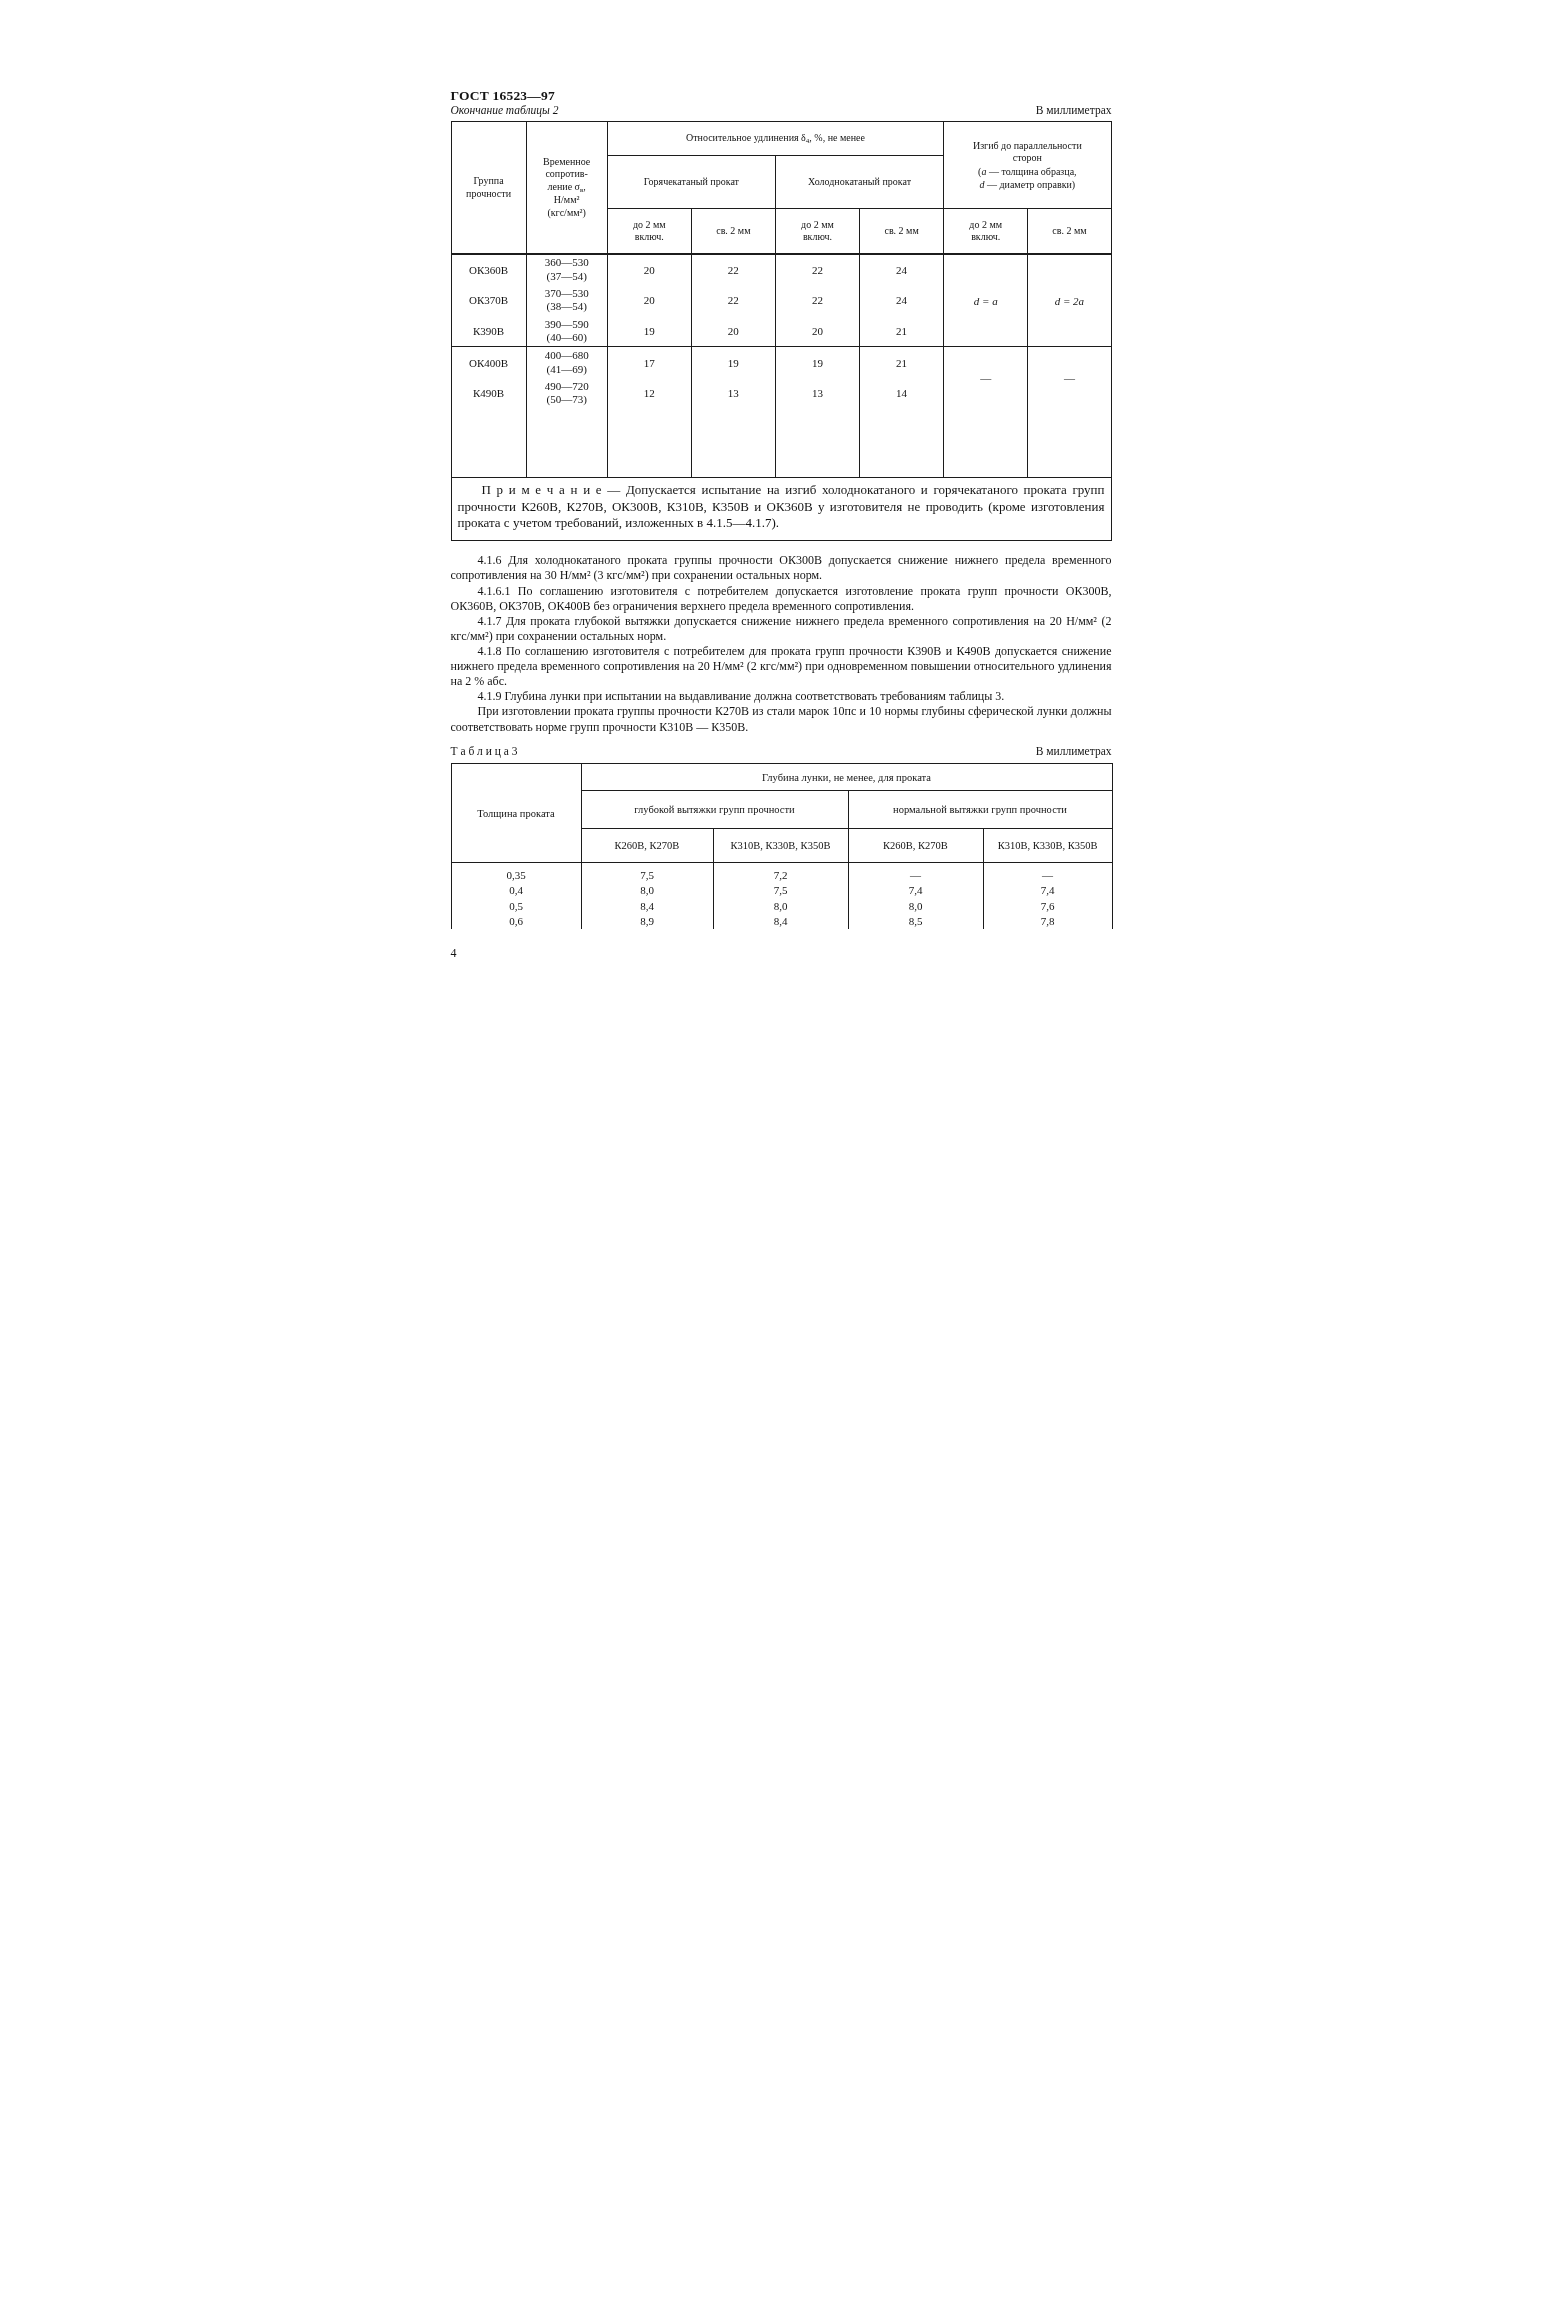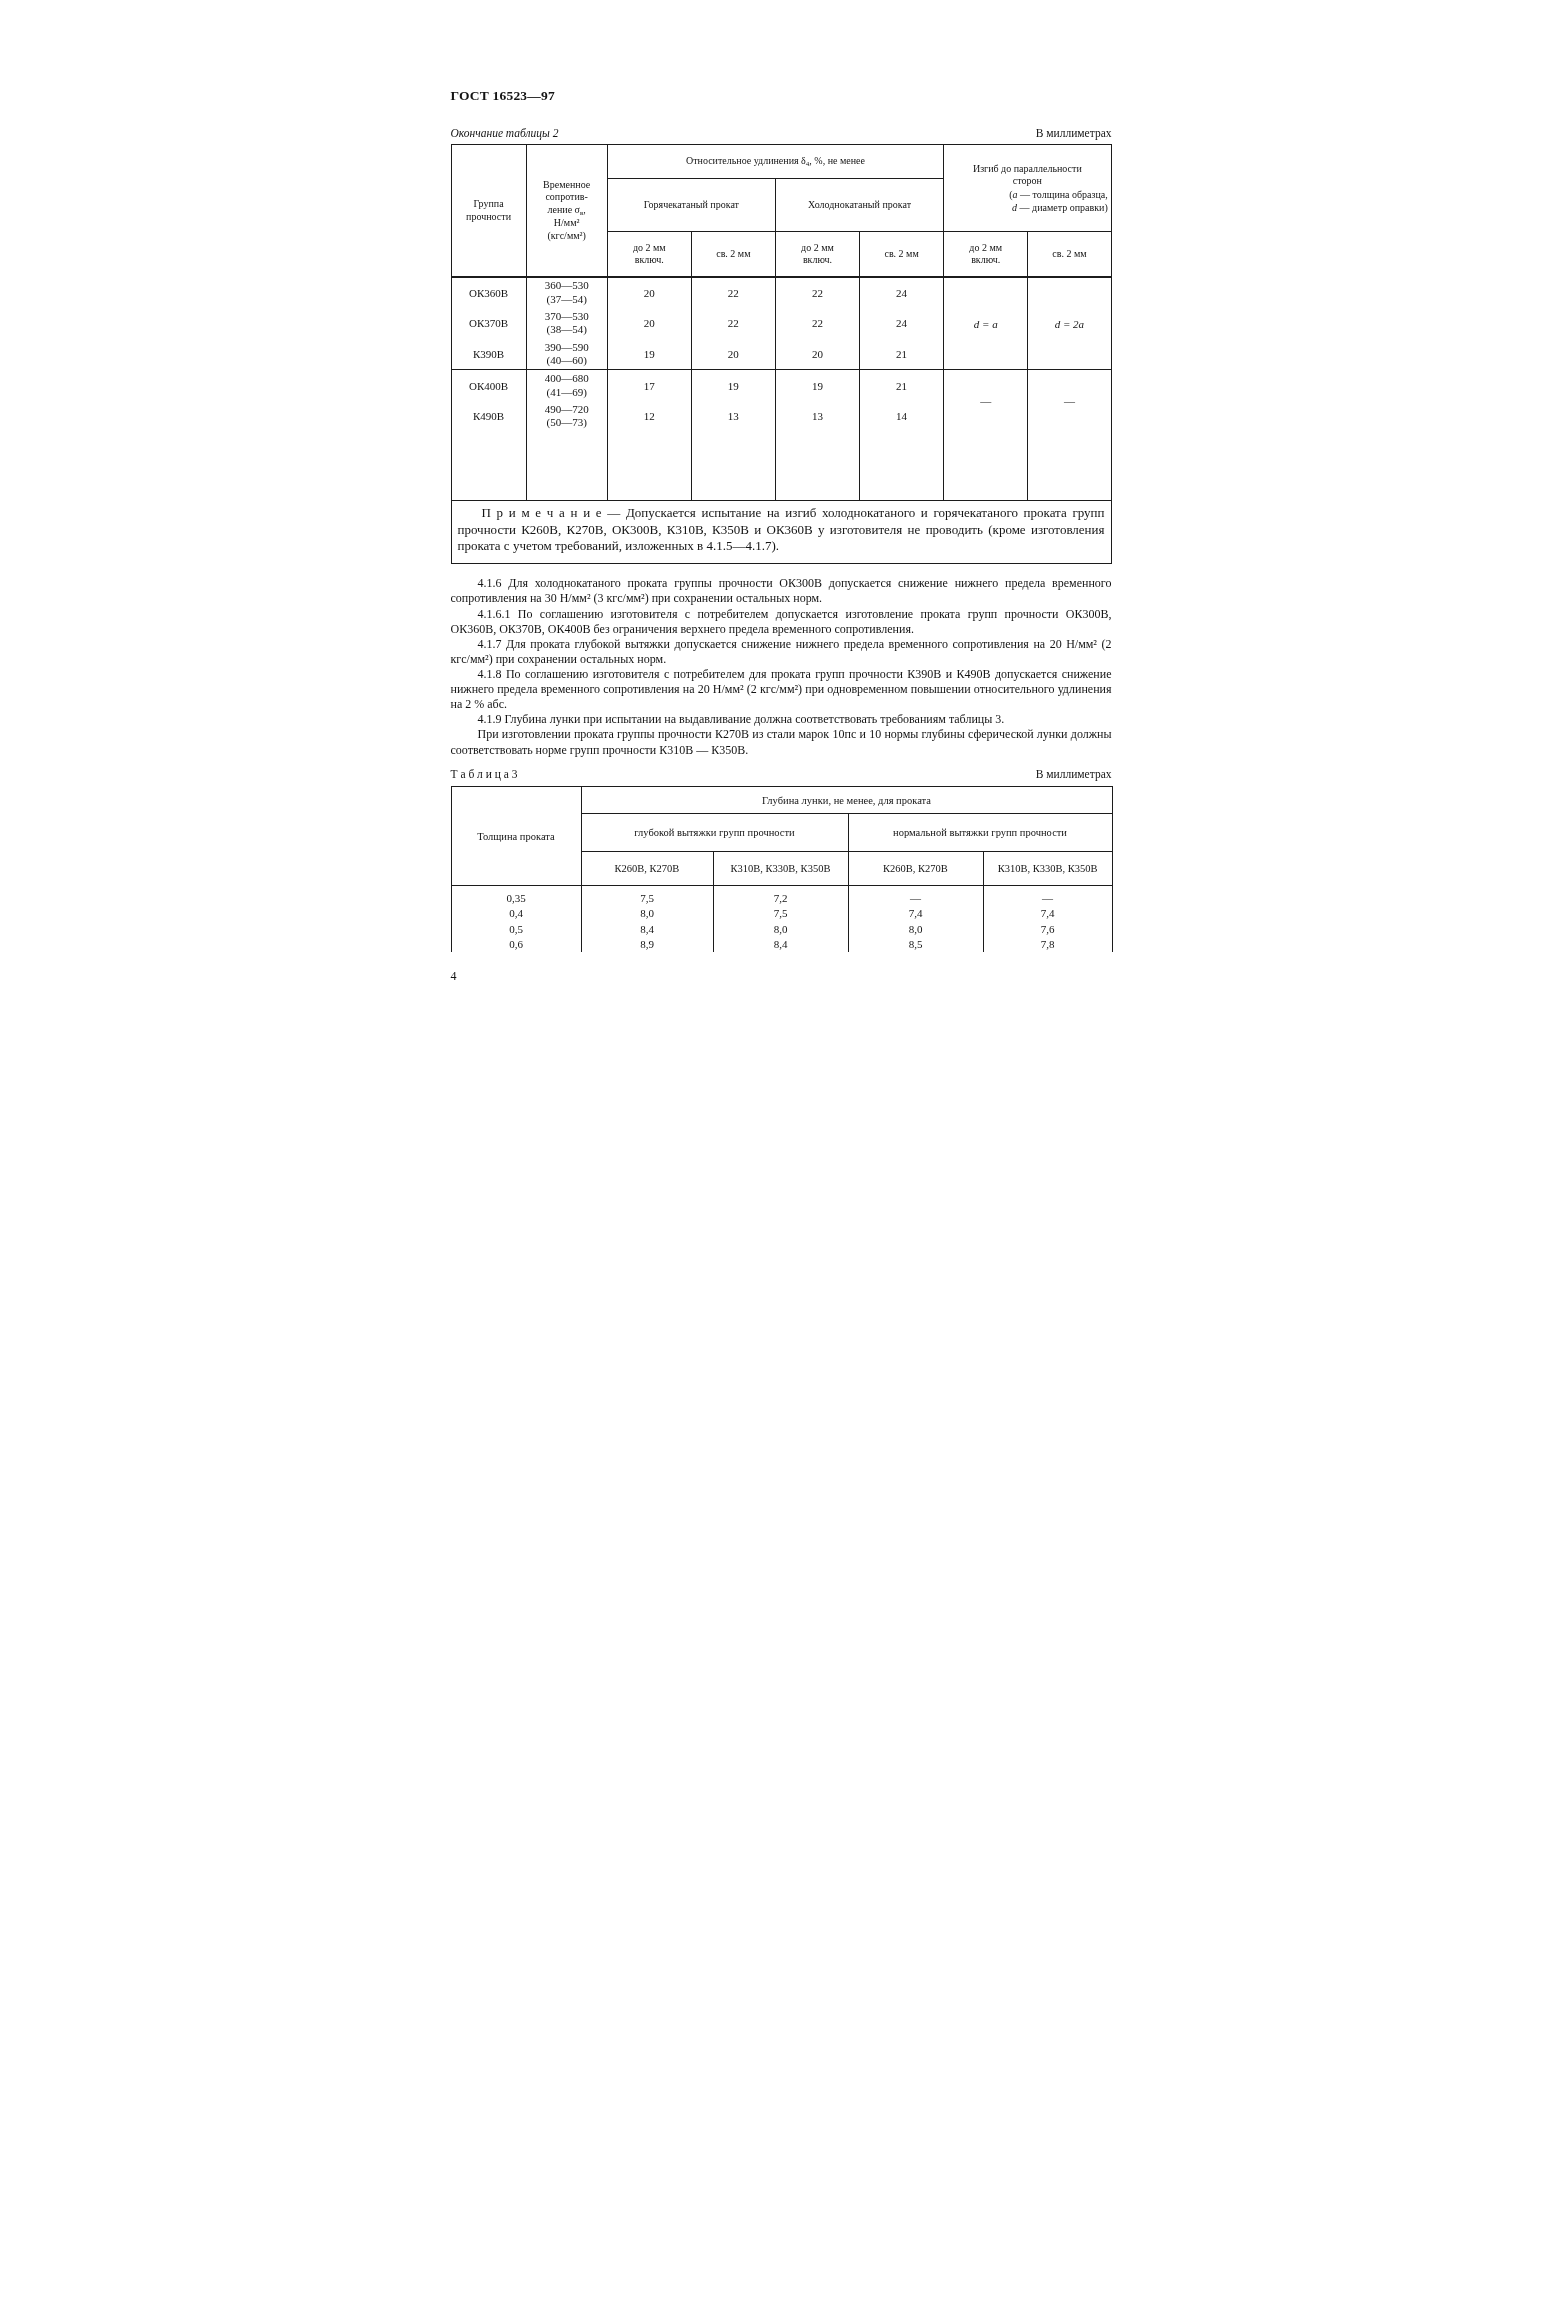--- a/index.html
+++ b/index.html
@@ -11,37 +11,37 @@
     color:#141414;
     font-family:"Liberation Serif","DejaVu Serif",serif;
     box-sizing:border-box;
     padding:88px 59px 0 60px;
     overflow:hidden;
   }
   .doc-header { font-size:13.5px; font-weight:bold; letter-spacing:0.2px; }
 
   .caption-row {
     display:flex; justify-content:space-between; align-items:baseline;
-    margin-top:23px; font-size:11.5px;
+    font-size:11.5px;
   }
   .caption-row.t3cap { margin-top:10.8px; }
   .italic { font-style:italic; }
 
   table { border-collapse:collapse; width:661px; table-layout:fixed; }
   .t2 { margin-top:5.4px; border:1.4px solid #1c1c1c; }
   .t2 thead th {
     border:1.1px solid #1c1c1c;
     font-weight:normal; font-size:10px; line-height:1.25;
     text-align:center; vertical-align:middle; padding:1.4px 2.7px;
   }
   .t2 thead { border-bottom:2.7px double #1c1c1c; }
   .t2 thead tr.h1 { height:34px; }
   .t2 thead tr.h2 { height:53px; }
   .t2 thead tr.h3 { height:45px; }
-  .bend-legend { font-size:10px; margin-top:1.4px;text-align:right; }
+  .bend-legend { font-size:10px; margin-top:1.4px; }
   .preline { white-space:pre-line; }
   .sub { font-size:70%; vertical-align:-20%; }
 
   .t2 tbody td {
     border-left:1.1px solid #1c1c1c; border-right:1.1px solid #1c1c1c;
     border-top:none; border-bottom:none;
     text-align:center; vertical-align:middle;
     font-size:11px; padding:1.4px 2px;
   }
   .t2 tbody tr.data { height:31px; }

